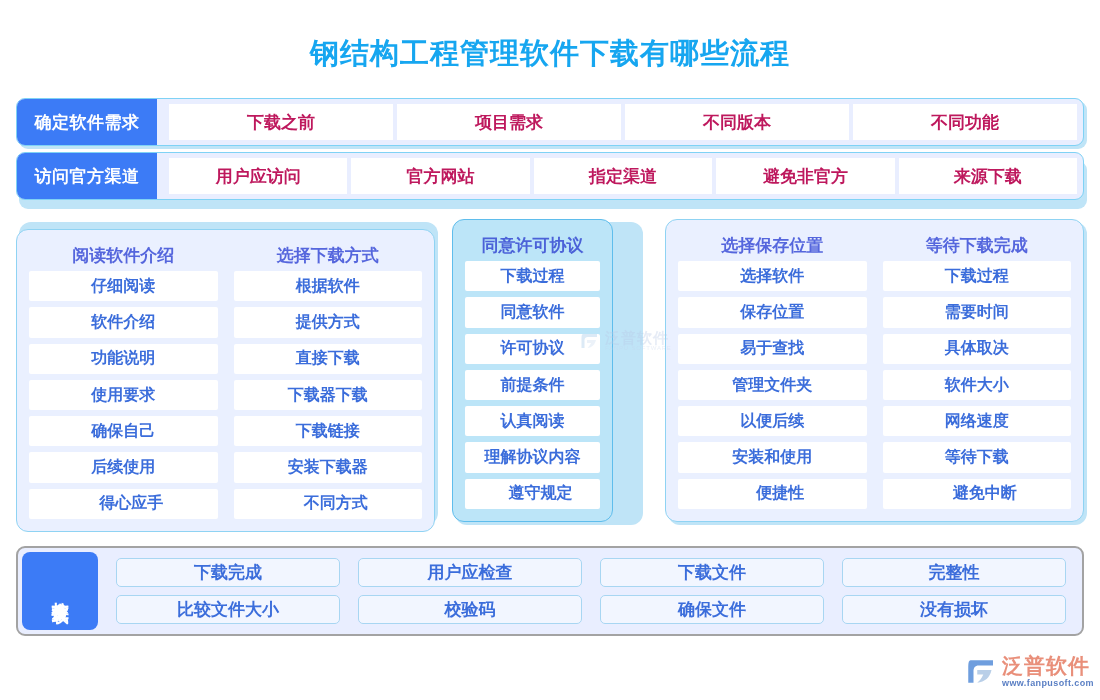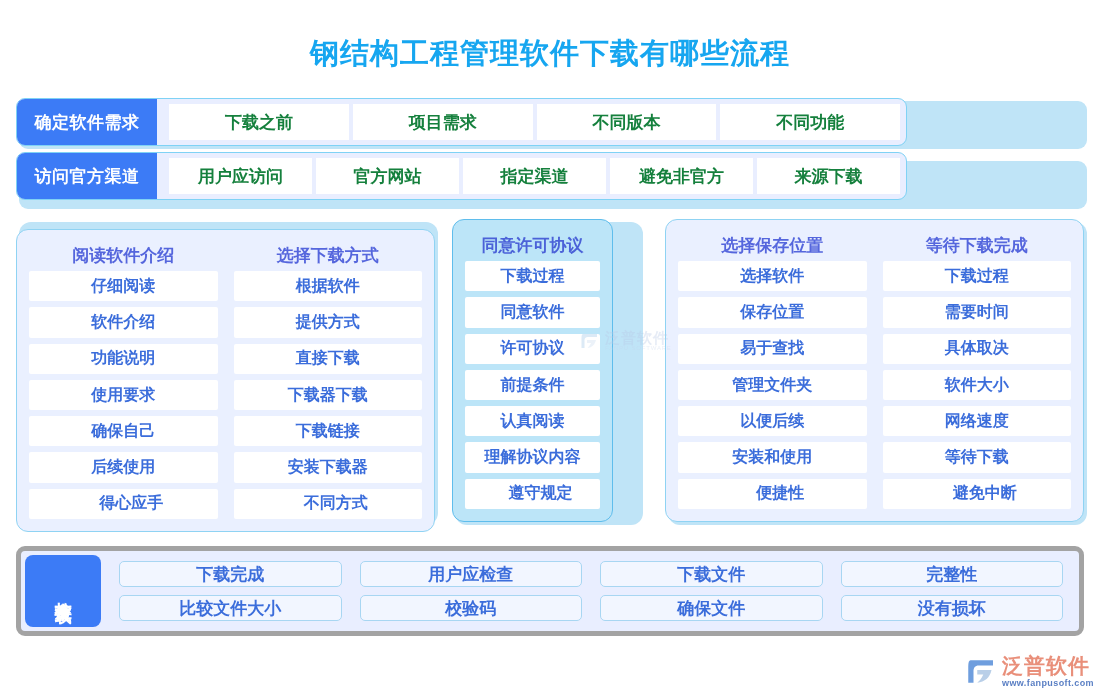--- a/index.html
+++ b/index.html
@@ -15,21 +15,21 @@
   .title {
     position: absolute; left: 0; top: 34px; width: 1100px;
     text-align: center;
     font-size: 29px; font-weight: bold; letter-spacing: 1px;
     color: #16a6f0;
     white-space: nowrap;
   }
 
   
   .band {
-    position: absolute; left: 16px; width: 891px; height: 48px;
+    position: absolute; left: 16px; width: 1068px; height: 48px;
     background: #e9eeff;
     border: 1px solid #7fd2f5;
     border-radius: 9px;
     display: flex; align-items: stretch;
     overflow: hidden;
   }
   .band-shadow {
     position:absolute; left:19px; width:1068px; height:48px;
     background:#bfe4f7; border-radius:9px; z-index:0;
   }
@@ -46,21 +46,21 @@
     flex: 1 1 auto;
     display: flex; align-items: center;
     padding: 0 4px 0 10px;
     gap: 0px;
   }
   .band-cell {
     flex: 1 1 0;
     margin: 0 2px;
     height: 36px;
     background: #ffffff;
-    color: #15803d;
+    color: #be185d;
     font-size: 17px; font-weight: bold;
     display: flex; align-items: center; justify-content: center;
     white-space: nowrap;
   }
 
   
   .panel {
     position: absolute;
     border: 1px solid #8fd3f3;
     border-radius: 12px;
@@ -91,21 +91,21 @@
     white-space: nowrap;
     border-radius: 2px;
   }
   .pcell:last-child { margin-bottom: 0; padding-left: 16px; }
 
   
   .bottom {
     position: absolute; left: 16px; top: 546px;
     width: 1068px; height: 90px;
     background: #e9eeff;
-    border: 5px solid #a3a3a3;
+    border: 2px solid #a3a3a3;
     border-radius: 9px;
     display: flex; align-items: stretch;
     overflow: hidden;
   }
   .bottom-label {
     flex: 0 0 76px; width: 76px;
     margin: 4px 0 4px 4px;
     background: #3c7bf6;
     color: #fff;
     border-radius: 8px;

